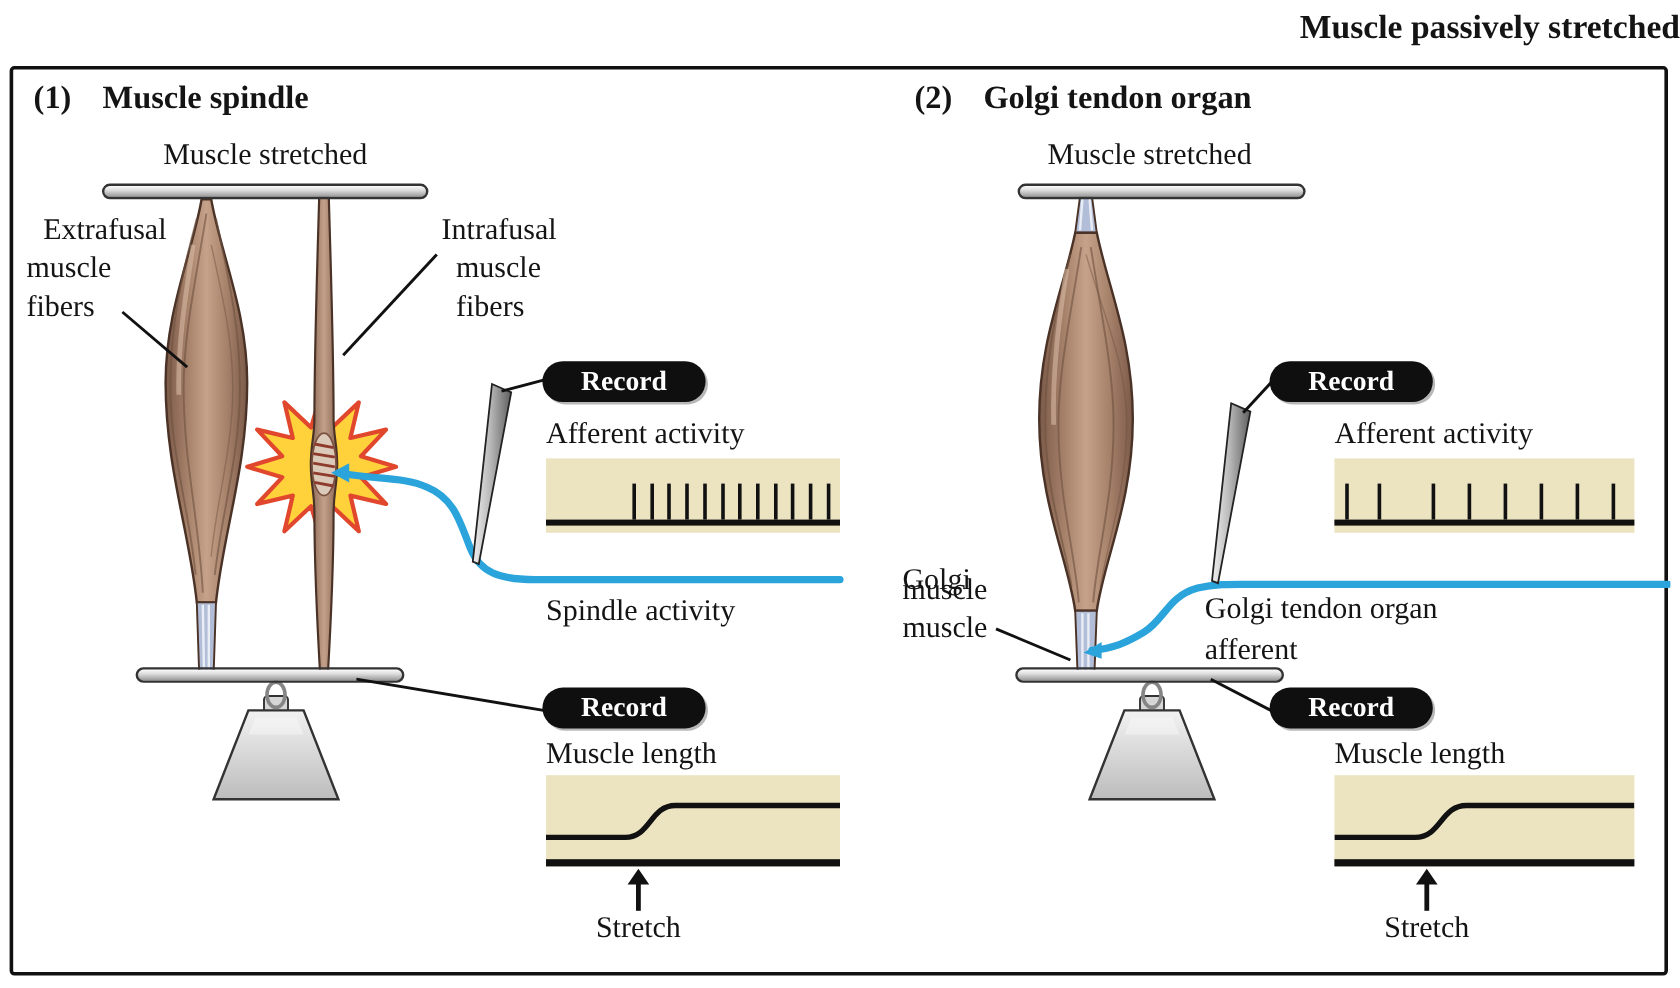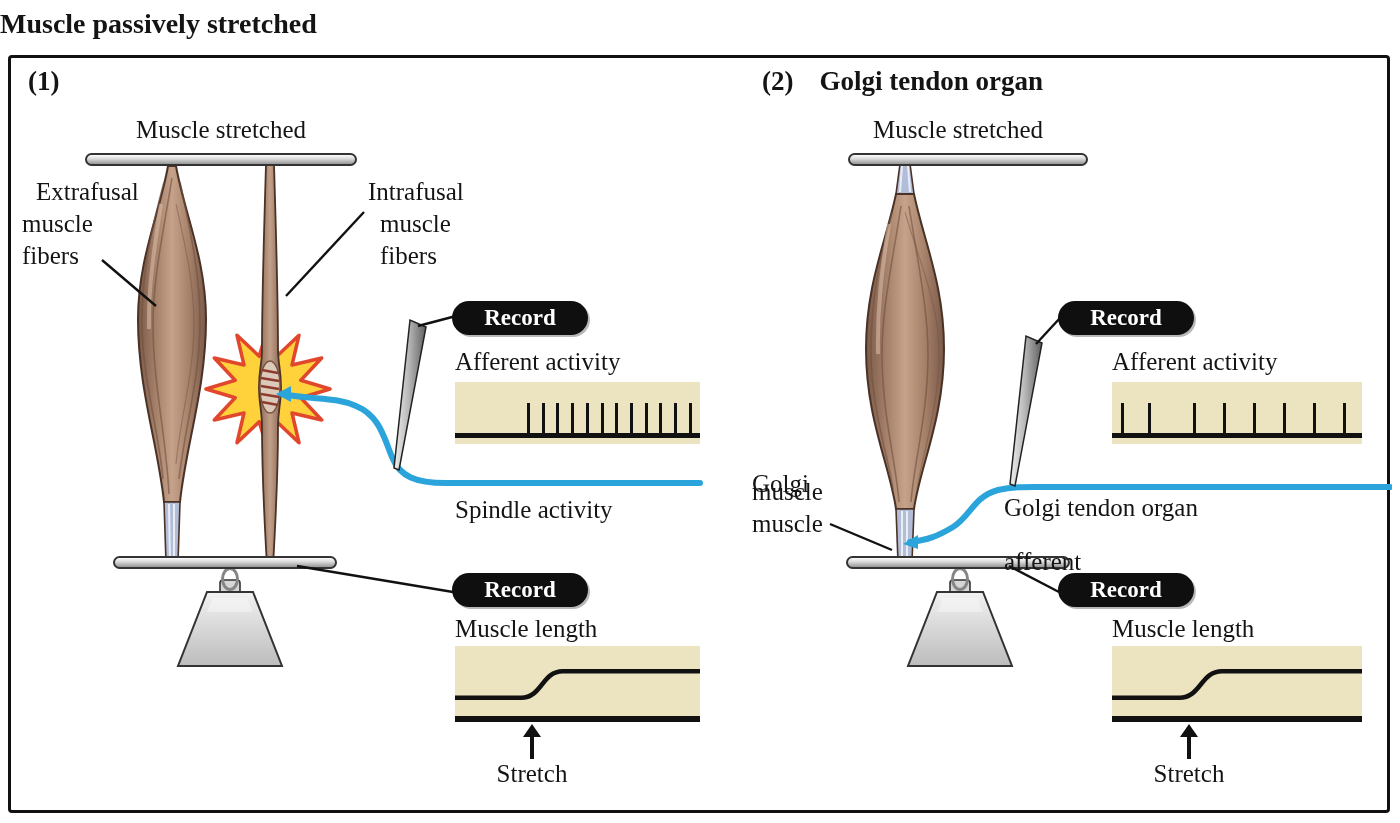--- a/index.html
+++ b/index.html
@@ -10,21 +10,21 @@
     --starburst-yellow:#ffd23c;
     --starburst-red:#e1472c;
     --tendon-blue:#b2bdd8;
   }
   *{margin:0;padding:0;box-sizing:border-box;}
   body{background:#fff;}
   .fig{position:relative;width:1400px;height:823px;background:#fff;color:#141414;
        font-family:"Liberation Serif", serif;overflow:hidden;}
   .abs{position:absolute;}
   .panel{position:absolute;inset:0;pointer-events:none;}
-  .title{left:0;top:8px;width:100%;text-align:left;font-size:28px;font-weight:bold;z-index:8;}
+  .title{left:0;top:8px;width:100%;text-align:right;font-size:28px;font-weight:bold;z-index:8;}
   .frame{left:8px;top:55px;width:1382px;height:758px;border:3px solid #111;border-radius:4px;background:#fff;z-index:0;}
   .heading{display:flex;gap:26px;font-size:27px;font-weight:bold;z-index:8;}
   .label{font-size:25px;z-index:8;white-space:nowrap;}
   .center{text-align:center;}
   .rod{height:13px;background:linear-gradient(180deg,#fbfbfb,#dcdcdc 40%,#979797);
        border:2px solid #333;border-radius:7px;z-index:5;}
   .pill{width:136px;height:34px;background:var(--badge-bg);color:var(--badge-text);
         font-weight:bold;font-size:23px;display:flex;align-items:center;justify-content:center;
         border-radius:17px;box-shadow:2px 2px 0 rgba(0,0,0,.28);z-index:7;}
   .trace-box{background:var(--trace-bg);z-index:1;}
@@ -47,20 +47,21 @@
 
 <div class="fig">
 
   <div class="abs title">Muscle passively stretched</div>
   <div class="abs frame"></div>
 
   <section class="panel">
 
     <div class="abs heading" style="left:28px;top:66px;">
       <span>(1)</span>
+      <span>Muscle spindle</span>
     </div>
 
     <div class="abs label center" style="left:101px;top:116px;width:240px;">Muscle stretched</div>
 
     <div class="abs rod" style="left:85px;top:153px;width:272px;"></div>
 
     <svg class="abs" style="left:203px;top:324px;z-index:2;" width="130" height="130" viewBox="0 0 130 130">
       <polygon class="star" points="127,65 97.8,73.8 118.7,96 89,89 96,118.7 73.8,97.8 65,127 56.2,97.8 34,118.7 41,89 11.3,96 32.2,73.8 3,65 32.2,56.2 11.3,34 41,41 34,11.3 56.2,32.2 65,3 73.8,32.2 96,11.3 89,41 118.7,34 97.8,56.2"></polygon>
     </svg>
 
@@ -255,21 +256,21 @@
         <div class="spike" style="left: calc(15% - 1.5px);"></div>
         <div class="spike" style="left: calc(33% - 1.5px);"></div>
         <div class="spike" style="left: calc(45% - 1.5px);"></div>
         <div class="spike" style="left: calc(57% - 1.5px);"></div>
         <div class="spike" style="left: calc(69% - 1.5px);"></div>
         <div class="spike" style="left: calc(81% - 1.5px);"></div>
         <div class="spike" style="left: calc(93% - 1.5px);"></div>
       </div>
 
     <div class="abs label" style="left:1004px;top:494px;">Golgi tendon organ</div>
-    <div class="abs label" style="left:1004px;top:528px;margin-top:20px;">afferent</div>
+    <div class="abs label" style="left:1004px;top:528px;">afferent</div>
 
     <div class="abs rod" style="left:846px;top:556px;width:224px;"></div>
     <div class="abs ring" style="left:951px;top:567px;"></div>
     <svg class="abs" style="left:900px;top:578px;" width="120" height="92" viewBox="0 0 120 92">
       <defs>
         <linearGradient id="wg2" x1="0" y1="0" x2="0" y2="1">
           <stop offset="0" stop-color="#f2f2f2"></stop>
             <stop offset="1" stop-color="#bcbcbc"></stop>
         </linearGradient>
       </defs>

